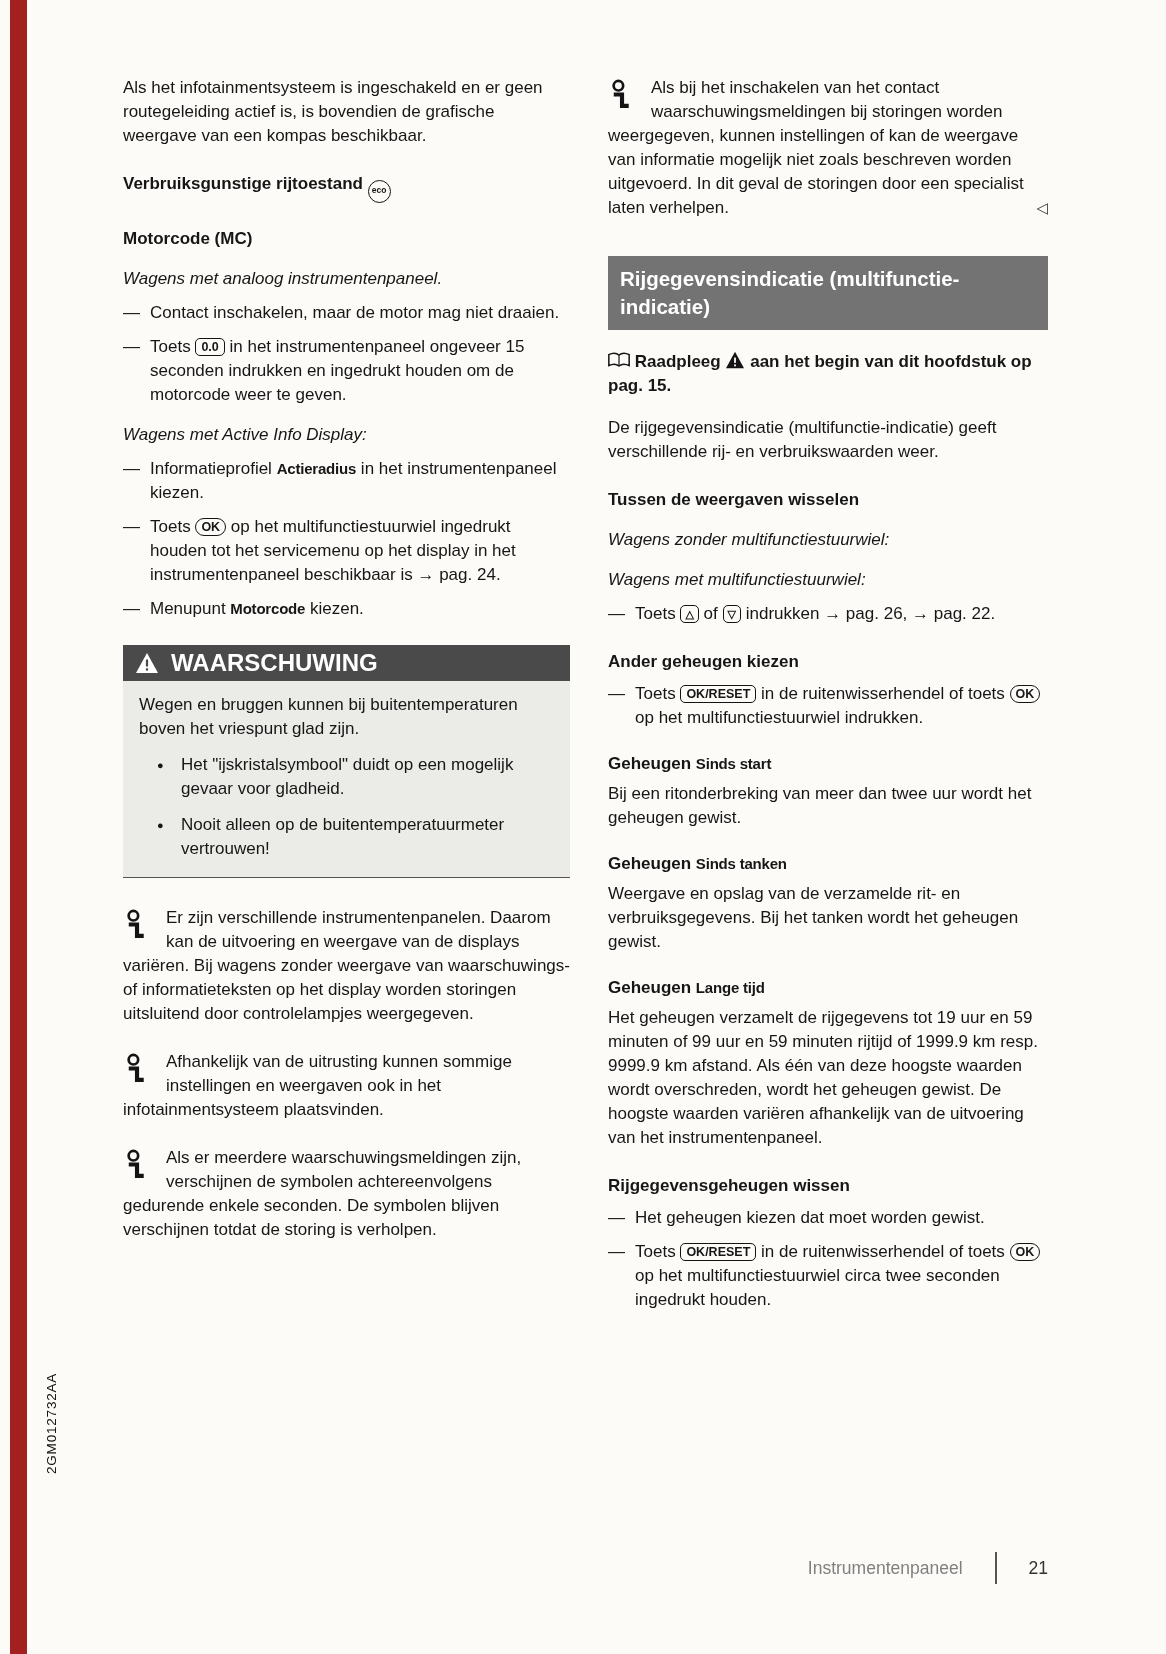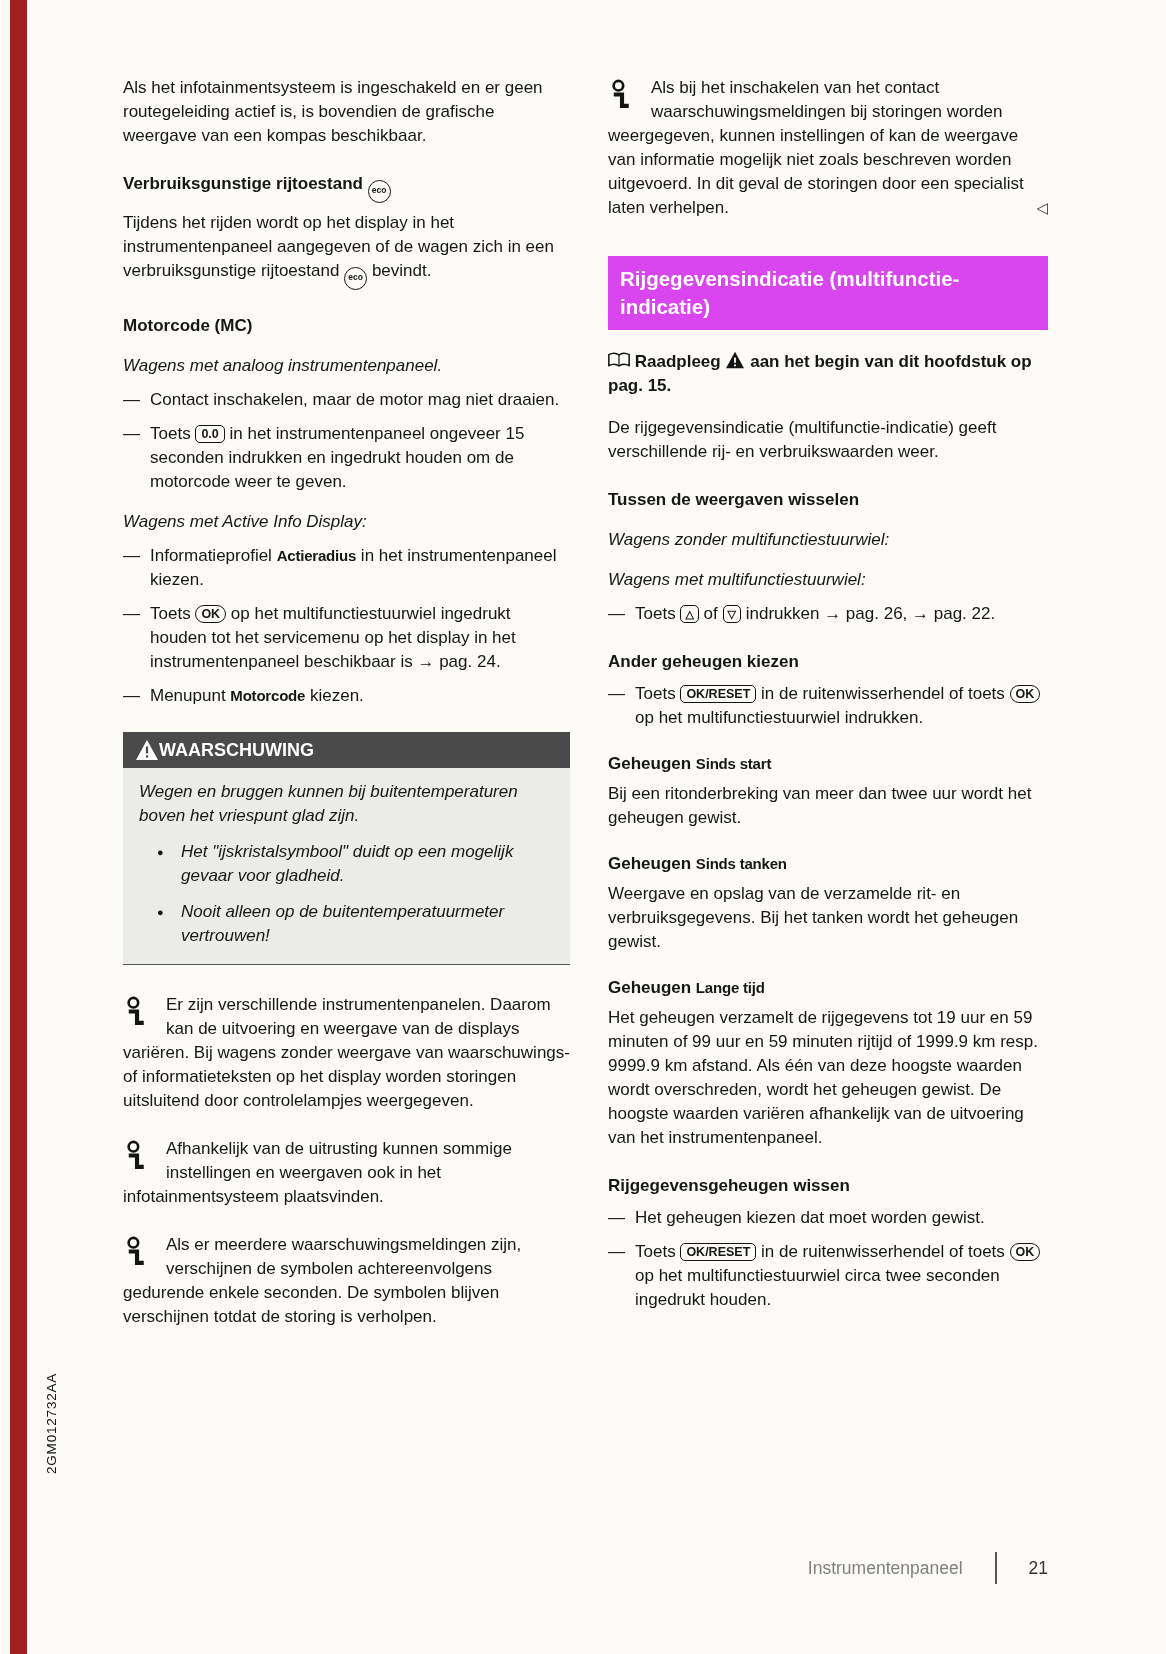--- a/index.html
+++ b/index.html
@@ -38,34 +38,34 @@
   .key-tri { font-size: 11px; padding: 0 4px; }
 
   .eco {
     display: inline-block; width: 21px; height: 21px; border: 1.5px solid #141414;
     border-radius: 50%; font-size: 8.5px; font-weight: bold; text-align: center;
     line-height: 19px; vertical-align: -4px; text-indent: 0; font-style: normal;
   }
 
   .warning { background: #ebebe7; border-bottom: 1.5px solid #565656; margin: 24px 0 28px; }
   .warning-header {
-    background: #4a4a4a; color: #fff; font-weight: bold; font-size: 18px;
-    display: flex; align-items: center; gap: 0; padding: 6px 12px;
+    background: #4a4a4a; color: #fff; font-weight: bold; font-size: 24px;
+    display: flex; align-items: center; gap: 12px; padding: 6px 12px;
   }
   .warning-body { padding: 12px 16px 14px; }
-  .warning-body p { margin: 0 0 12px; font-style: italic; }
+  .warning-body p { margin: 0 0 12px; }
   .bullet-item { padding-left: 42px; text-indent: -24px; margin: 0 0 12px; }
   .bullet-mark { display: inline-block; width: 24px; text-indent: 0; font-size: 11px; vertical-align: 1px; }
 
   .note { margin: 0 0 24px; }
   .info-icon { float: left; margin: 3px 18px 2px 2px; }
   .end-marker { float: right; font-size: 15px; color: #333; }
 
   .section-bar {
-    background: #d946ef; color: #fff; font-weight: bold;
+    background: #737373; color: #fff; font-weight: bold;
     font-size: 20.5px; line-height: 28px; padding: 9px 12px; margin: 36px 0 20px;
   }
   .ref { font-weight: bold; margin: 0 0 18px; }
   .ref svg { vertical-align: -2px; }
 
   .footer {
     position: absolute; top: 1552px; left: 608px; width: 440px;
     display: flex; justify-content: flex-end; align-items: center; gap: 32px;
     font-size: 17.5px;
   }
@@ -83,25 +83,20 @@
 
   <div class="col col-left">
 
     <p>Als het infotainmentsysteem is ingeschakeld en er geen routegeleiding actief is, is bovendien de grafische weergave van een kompas beschikbaar.</p>
 
     <div class="h">
       <span>Verbruiksgunstige rijtoestand</span>
       <span class="eco">eco</span>
     </div>
 
-    <p>
-      <span>Tijdens het rijden wordt op het display in het instrumentenpaneel aangegeven of de wagen zich in een verbruiksgunstige rijtoestand</span>
-      <span class="eco">eco</span>
-      <span>bevindt.</span>
-    </p>
 
     <div class="h">Motorcode (MC)</div>
 
     <p class="italic">Wagens met analoog instrumentenpaneel.</p>
 
     <p class="hang">
       <span class="mark">—</span><span>Contact inschakelen, maar de motor mag niet draaien.</span>
     </p>
 
     <p class="hang">

